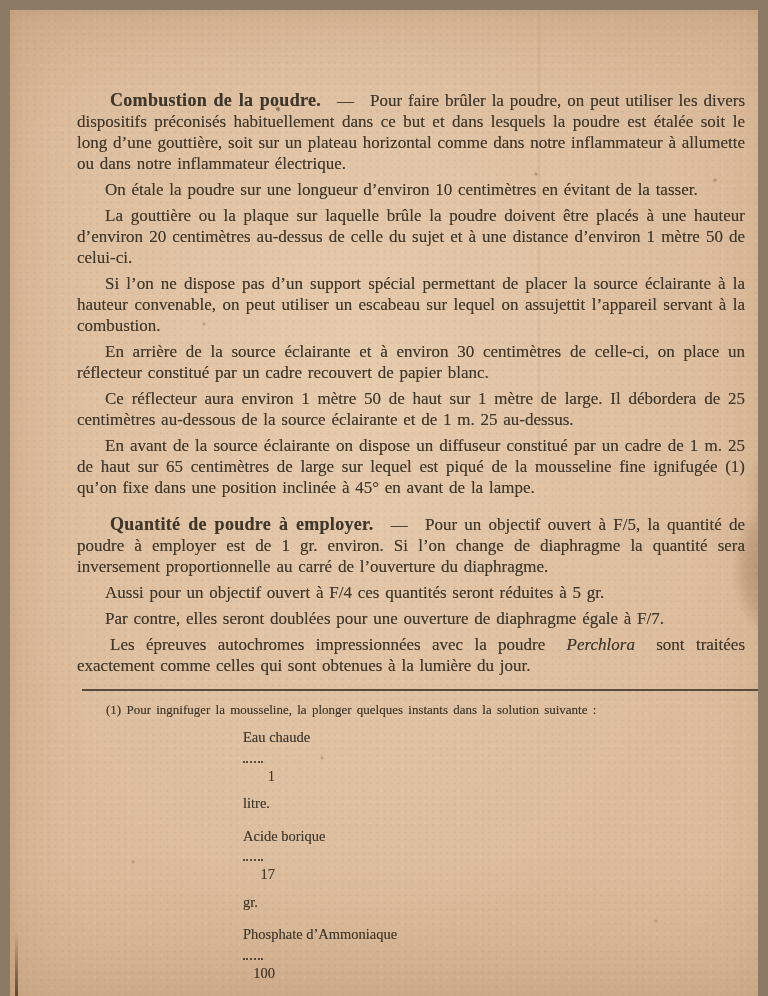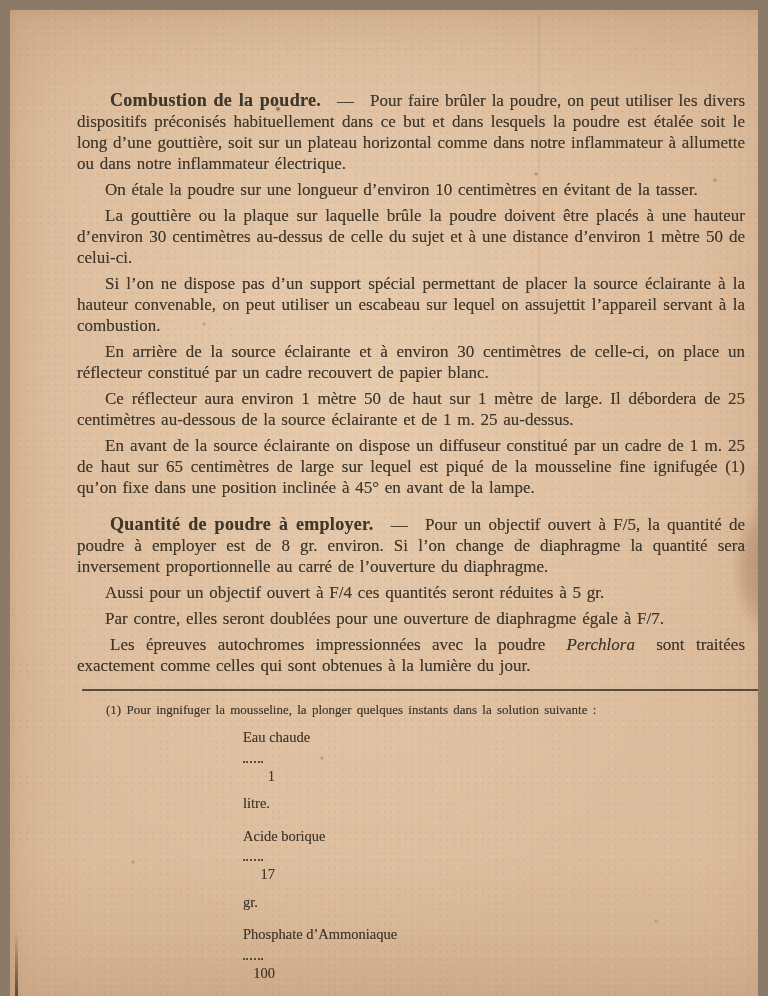--- a/index.html
+++ b/index.html
@@ -113,29 +113,29 @@
   <div class="crease"></div>
   <div class="specks"></div>
 
   <div class="text-block">
 
     <p class="para"><span class="heading">Combustion de la poudre.</span>
       <span>—</span>
       <span>Pour faire brûler la poudre, on peut utiliser les divers dispositifs préconisés habituellement dans ce but et dans lesquels la poudre est étalée soit le long d’une gouttière, soit sur un plateau horizontal comme dans notre inflammateur à allumette ou dans notre inflammateur électrique.</span></p>
 
     <p class="para">On étale la poudre sur une longueur d’environ 10 centimètres en évitant de la tasser.</p>
-    <p class="para">La gouttière ou la plaque sur laquelle brûle la poudre doivent être placés à une hauteur d’environ 30 centimètres au-dessus de celle du sujet et à une distance d’environ 1 mètre 50 de celui-ci.</p>
+    <p class="para">La gouttière ou la plaque sur laquelle brûle la poudre doivent être placés à une hauteur d’environ 20 centimètres au-dessus de celle du sujet et à une distance d’environ 1 mètre 50 de celui-ci.</p>
     <p class="para">Si l’on ne dispose pas d’un support spécial permettant de placer la source éclairante à la hauteur convenable, on peut utiliser un escabeau sur lequel on assujettit l’appareil servant à la combustion.</p>
     <p class="para">En arrière de la source éclairante et à environ 30 centimètres de celle-ci, on place un réflecteur constitué par un cadre recouvert de papier blanc.</p>
     <p class="para">Ce réflecteur aura environ 1 mètre 50 de haut sur 1 mètre de large. Il débordera de 25 centimètres au-dessous de la source éclairante et de 1 m. 25 au-dessus.</p>
     <p class="para">En avant de la source éclairante on dispose un diffuseur constitué par un cadre de 1 m. 25 de haut sur 65 centimètres de large sur lequel est piqué de la mousseline fine ignifugée (1) qu’on fixe dans une position inclinée à 45° en avant de la lampe.</p>
 
     <p class="para section2"><span class="heading">Quantité de poudre à employer.</span>
       <span>—</span>
-      <span>Pour un objectif ouvert à F/5, la quantité de poudre à employer est de 8 gr. environ. Si l’on change de diaphragme la quantité sera inversement proportionnelle au carré de l’ouverture du diaphragme.</span></p>
+      <span>Pour un objectif ouvert à F/5, la quantité de poudre à employer est de 1 gr. environ. Si l’on change de diaphragme la quantité sera inversement proportionnelle au carré de l’ouverture du diaphragme.</span></p>
 
     <p class="para">Aussi pour un objectif ouvert à F/4 ces quantités seront réduites à 5 gr.</p>
     <p class="para">Par contre, elles seront doublées pour une ouverture de diaphragme égale à F/7.</p>
 
     <p class="para"><span>Les épreuves autochromes impressionnées avec la poudre </span><span class="ital">Perchlora</span><span> sont traitées exactement comme celles qui sont obtenues à la lumière du jour.</span></p>
 
     <div class="footnote">
       <div class="footnote-rule"></div>
       <p class="ft-intro">(1) Pour ingnifuger la mousseline, la plonger quelques instants dans la solution suivante :</p>
 

